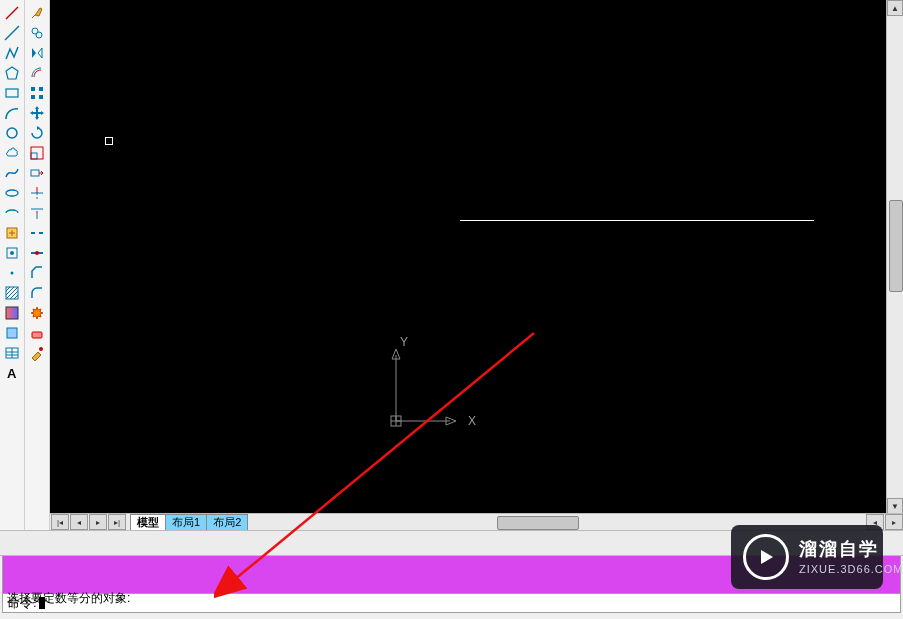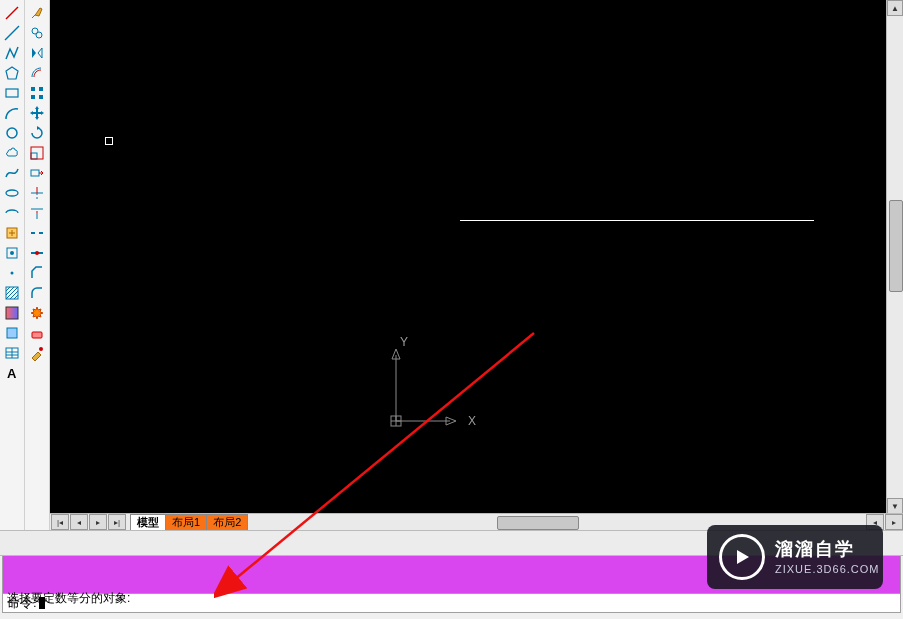--- a/index.html
+++ b/index.html
@@ -130,21 +130,21 @@
     display: flex;
     align-items: flex-end;
     margin-left: 4px;
     height: 16px;
     text-align: center;
   }
   .layout-tab {
     padding: 0 6px;
     border: 1px solid #888;
     border-bottom: none;
-    background: #f97316;
+    background: #7dd3fc;
     font-size: 11px;
     height: 15px;
     line-height: 15px;
     margin-right: -1px;
     cursor: pointer;
     position: relative;
   }
   .layout-tab.active {
     background: #fff;
     font-weight: bold;
@@ -210,21 +210,21 @@
     top: 328px;
     width: 330px;
     height: 270px;
     pointer-events: none;
     z-index: 50;
   }
   .watermark {
     position: absolute;
     right: 20px;
     bottom: 30px;
-    width: 176px;
+    width: 152px;
     height: 64px;
     background: rgba(20,20,30,0.88);
     border-radius: 8px;
     display: flex;
     align-items: center;
     gap: 10px;
     padding: 0 12px;
     color: #fff;
     z-index: 60;
     box-sizing: border-box;

